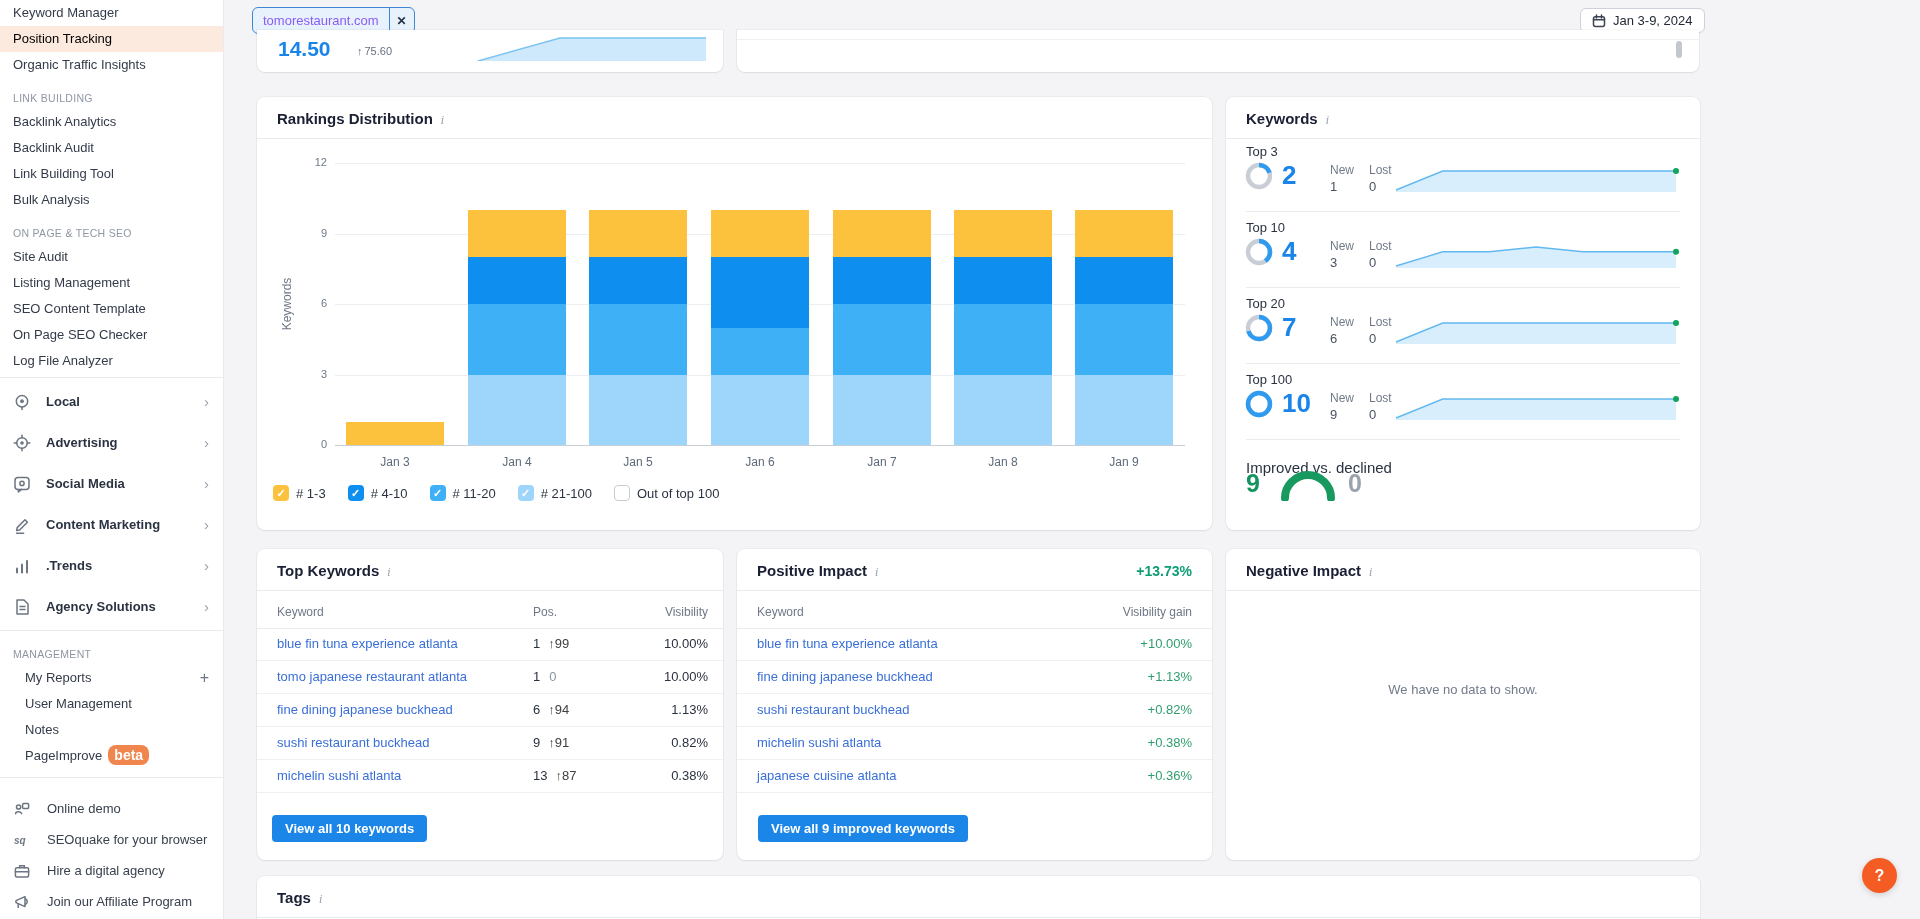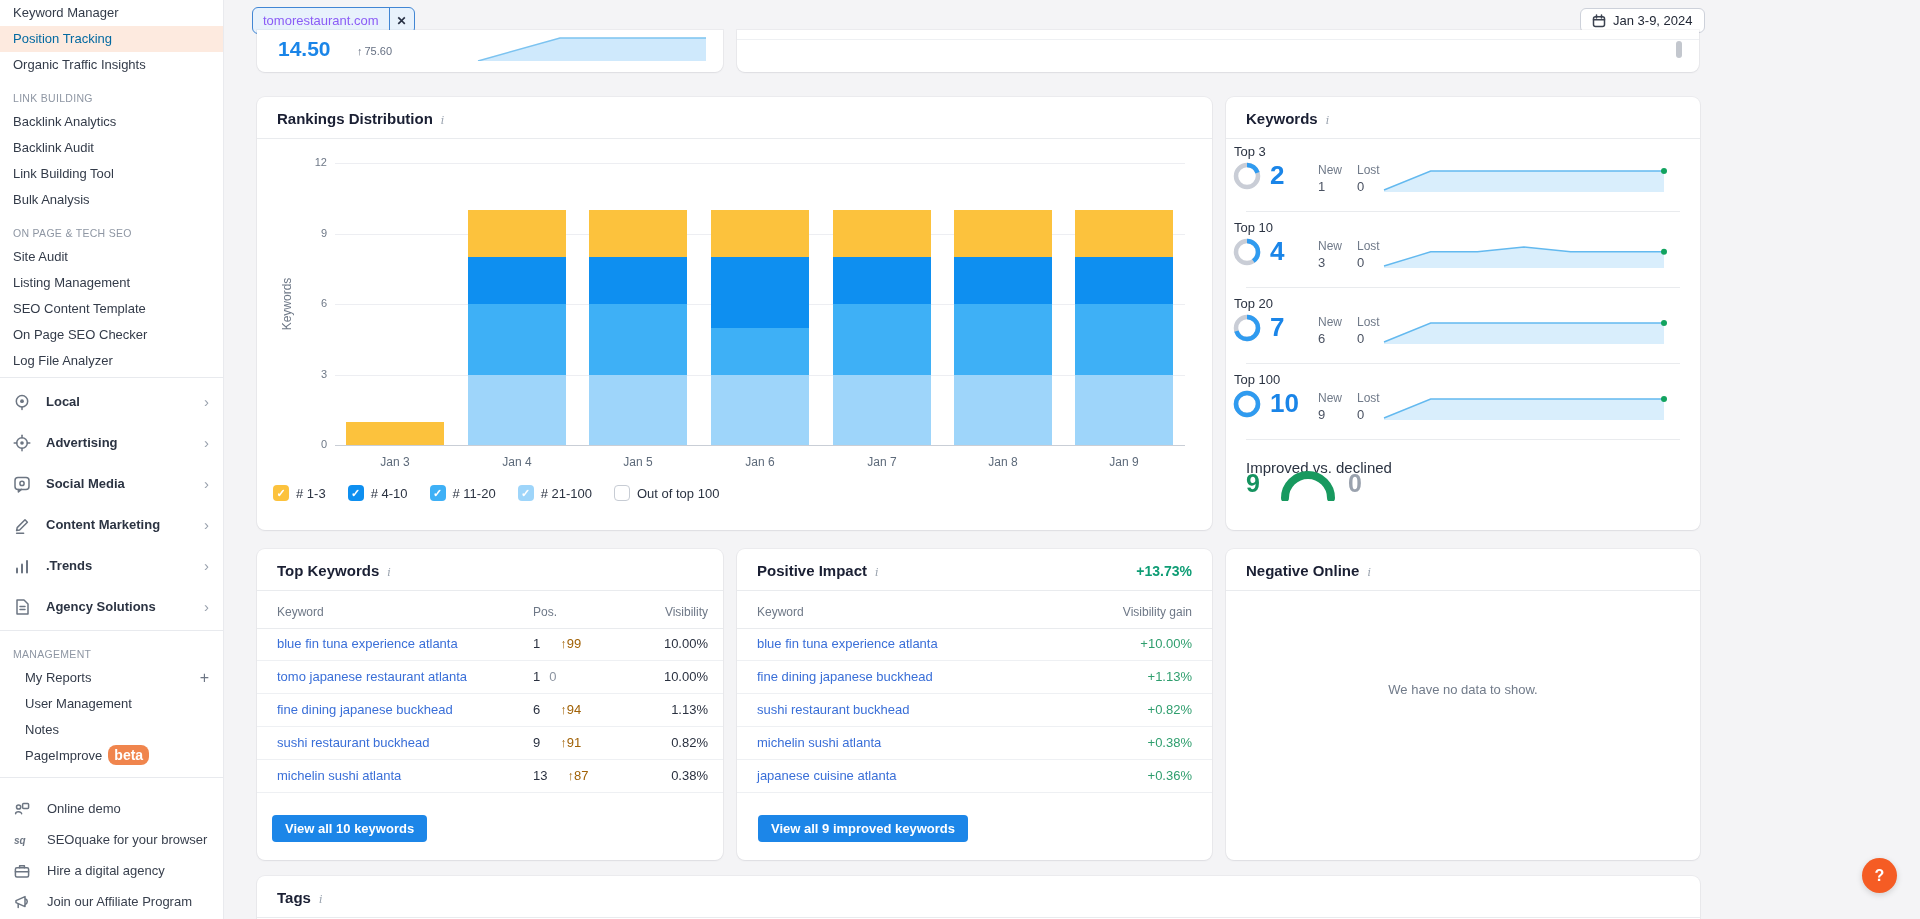--- a/index.html
+++ b/index.html
@@ -2,21 +2,21 @@
 <html><head>
 <meta charset="utf-8">
 <style>
   * { margin:0; padding:0; box-sizing:border-box; }
   html,body { width:1920px; height:919px; }
   body { position:relative; overflow:hidden; background:#f4f4f6; font-family:"Liberation Sans", sans-serif; font-size:13px; color:#2b3342; }
 
   
   #sidebar { position:absolute; left:0; top:0; width:224px; height:919px; background:#fff; border-right:1px solid #e9eaee; overflow:hidden; }
   .sb-item { height:26px; line-height:26px; padding-left:13px; font-size:13px; color:#333b49; cursor:pointer; white-space:nowrap; }
-  .sb-item.active { background:#fdeadf; color:#0369a1;padding-left:13px; }
+  .sb-item.active { background:#fdeadf; color:#000000;padding-left:13px; }
   .sb-heading { font-size:10.5px; letter-spacing:.3px; color:#8e96a3; padding:14px 0 5px 13px; white-space:nowrap; }
   .sb-divider { height:1px; background:#e8eaee; margin:3px 0; }
   .sb-suite { height:41px; display:flex; align-items:center; padding:0 14px 0 13px; cursor:pointer; }
   .sb-suite .lbl { margin-left:15px; font-weight:bold; font-size:13px; color:#2b3342; flex:1; }
   .sb-chevron { color:#99a1ad; font-size:15px; line-height:1; }
   .sb-mgmt { height:26px; line-height:26px; padding:0 14px 0 25px; display:flex; align-items:center; cursor:pointer; color:#333b49; }
   .sb-mgmt .lbl { flex:1; }
   .sb-plus { color:#6d7685; font-size:16px; }
   .badge-beta { background:#f0854d; color:#fff; font-size:14px; font-weight:bold; border-radius:8px; padding:2px 6px; margin-left:6px; line-height:1; }
   .sb-foot { height:31px; display:flex; align-items:center; padding-left:13px; cursor:pointer; color:#39404e; }
@@ -57,40 +57,40 @@
   .bar-seg { position:absolute; }
   #rd-ylabel { position:absolute; left:0px; top:158px; width:60px; text-align:center; font-size:12px; color:#6e7887; transform:rotate(-90deg); }
   #rd-legend { position:absolute; left:16px; top:388px; display:flex; gap:22px; align-items:center; }
   .leg-item { display:flex; align-items:center; gap:7px; cursor:pointer; }
   .leg-box { width:16px; height:16px; border-radius:4px; display:flex; align-items:center; justify-content:center; }
   .leg-box.checked::after { content:"\2713"; color:#fff; font-size:11px; font-weight:bold; }
   .leg-box.unchecked { background:#fff; border:1px solid #c7ccd4; }
   .leg-lbl { font-size:13px; color:#2b3342; }
 
   
-  .kwrow { position:absolute; left:8px; right:20px; height:67px; }
+  .kwrow { position:absolute; left:20px; right:20px; height:67px; }
   .kwrow .t-lbl { position:absolute; left:0; top:0; font-size:13px; color:#2b3342; }
   .kwrow .donut { position:absolute; left:-2px; top:17px; }
   .kwrow .bigval { position:absolute; left:36px; top:16px; font-size:26px; font-weight:bold; color:#1a85e8; }
   .kwrow .nl-lbl { position:absolute; top:19px; font-size:12px; color:#707a89; }
   .kwrow .nl-val { position:absolute; top:35px; font-size:13px; color:#4a5262; }
   .kw-divider { position:absolute; left:20px; right:20px; height:1px; background:#e9ebee; }
   .spark { position:absolute; left:146px; top:21px; }
   #improved-lbl { position:absolute; left:20px; top:362px; font-size:15px; color:#2b3342; }
   #improved-val { position:absolute; left:20px; top:372px; font-size:25px; font-weight:bold; color:#15935f; }
   #declined-val { position:absolute; left:122px; top:372px; font-size:25px; font-weight:bold; color:#9aa2ae; }
   #improved-arc { position:absolute; left:52px; top:372px; }
 
   
   .col-h { position:absolute; font-size:12px; color:#6e7887; top:56px; }
   .hdr-divider { position:absolute; left:0; right:0; top:79px; height:1px; background:#e9ebee; }
   .t-row { position:absolute; left:0; right:0; height:33px; border-bottom:1px solid #eef0f3; }
   .t-row .kw-link { position:absolute; left:20px; line-height:32px; font-size:13px; color:#3a6fd8; cursor:pointer; white-space:nowrap; }
   .t-row .pos-cell { position:absolute; left:276px; line-height:32px; font-size:13px; color:#2a3140; white-space:nowrap; }
-  .pos-cell .diff-up { color:#a16207; margin-left:20px; }
+  .pos-cell .diff-up { color:#404040; margin-left:8px; }
   .pos-cell .diff-none { color:#8c94a1; margin-left:9px; }
   .t-row .vis-cell { position:absolute; right:15px; line-height:32px; font-size:13px; color:#2a3140; }
   .t-row .gain-cell { position:absolute; right:20px; line-height:32px; font-size:13px; color:#2f9e6e; }
   .blue-btn { position:absolute; top:266px; height:27px; line-height:27px; padding:0 13px; background:#1c86e8; color:#fff; font-size:13px; font-weight:bold; border:none; border-radius:4px; cursor:pointer; font-family:"Liberation Sans", sans-serif; }
   #pi-total { position:absolute; right:20px; top:14px; font-size:14px; font-weight:bold; color:#0f9d75; }
   #ni-empty { position:absolute; left:0; right:0; top:133px; text-align:center; font-size:13px; color:#717b8a; }
 
   
   #help-btn { position:absolute; left:1862px; top:858px; width:35px; height:35px; border-radius:50%; background:#f55c24; color:#fff; font-size:16px; font-weight:bold; display:flex; align-items:center; justify-content:center; cursor:pointer; box-shadow:0 2px 6px rgba(0,0,0,.15); }
 </style>
@@ -492,21 +492,21 @@
       <div class="t-row" style="top: 211px;">
         <span class="kw-link">japanese cuisine atlanta</span>
         <span class="gain-cell">+0.36%</span>
       </div>
     </div>
   <button class="blue-btn" style="left:21px;">View all 9 improved keywords</button>
 </div>
 
 <div class="card" id="ni-card" style="left:1226px; top:549px; width:474px; height:311px;">
   <div class="card-head">
-    <div class="card-title"><span>Negative Online</span><span class="info-i"></span></div>
+    <div class="card-title"><span>Negative Impact</span><span class="info-i"></span></div>
   </div>
   <div id="ni-empty">We have no data to show.</div>
 </div>
 
 <div class="card" id="tags-card" style="left:257px; top:876px; width:1443px; height:70px;">
   <div class="card-head">
     <div class="card-title"><span>Tags</span><span class="info-i"></span></div>
   </div>
 </div>
 

